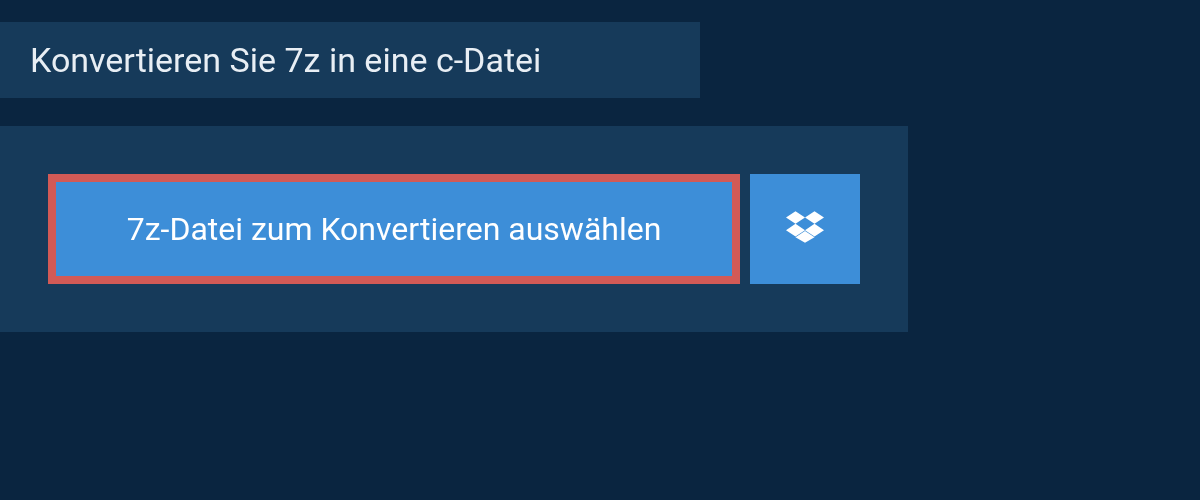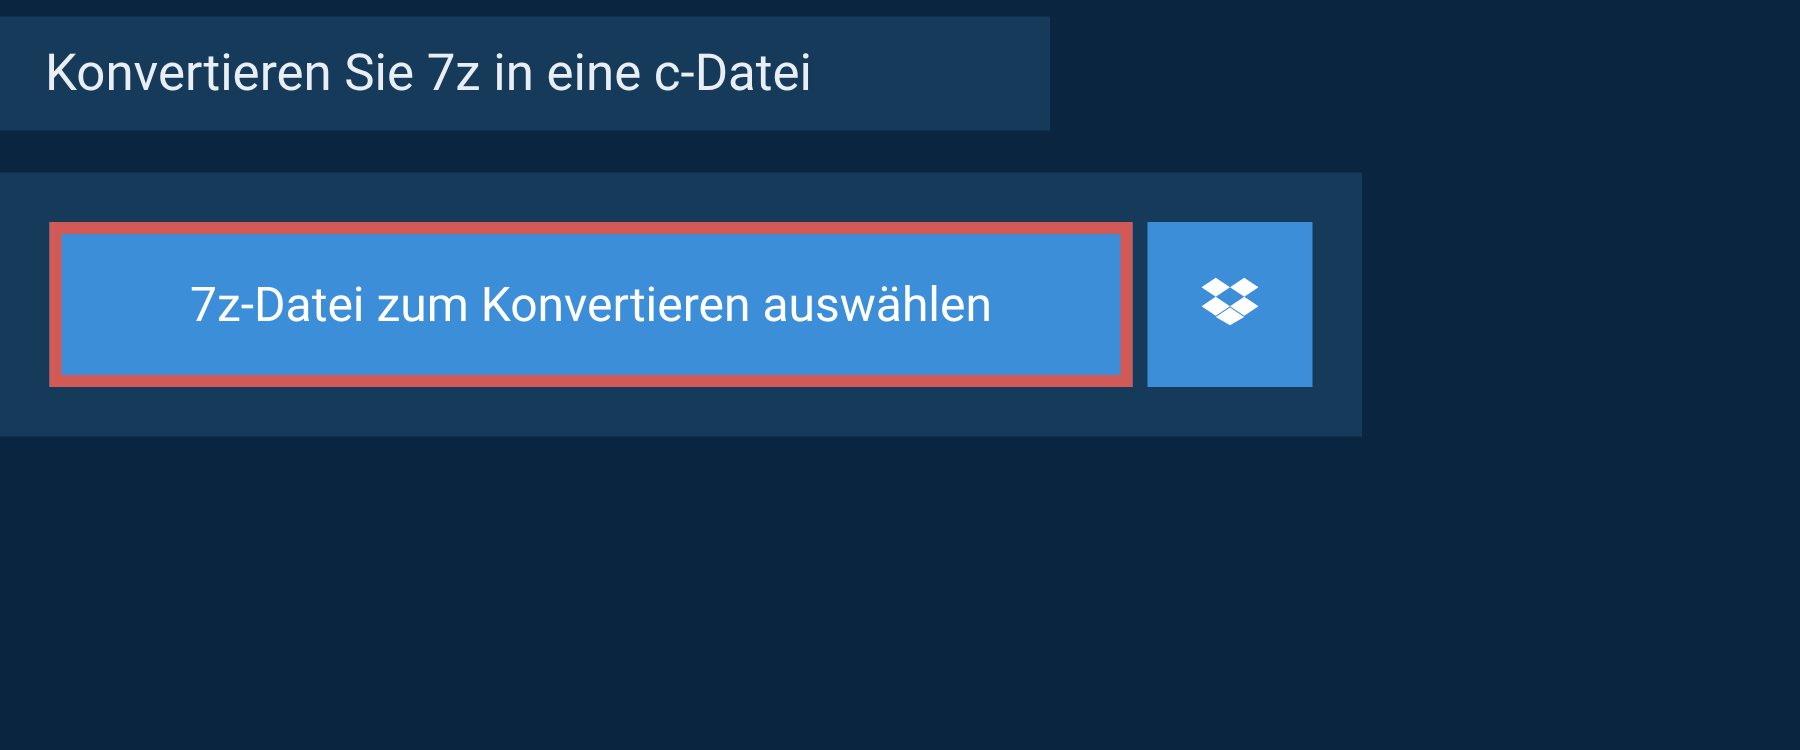--- a/index.html
+++ b/index.html
@@ -11,31 +11,31 @@
       width: 1200px;
       height: 500px;
       background: #0a2540;
       font-family: -apple-system, BlinkMacSystemFont, "Segoe UI", Roboto, Helvetica, Arial, sans-serif;
       overflow: hidden;
     }
     .header-bar {
       background: #163a5a;
       padding: 18px 30px;
       width: 700px;
-      margin-top: 11px;
+      margin-top: 22px;
     }
     .header-title {
       color: #e8eef4;
       font-size: 34px;
       font-weight: 400;
     }
     .panel {
       background: #163a5a;
       margin-top: 28px;
-      padding: 33px;
+      padding: 48px;
       width: 908px;
       display: flex;
       gap: 10px;
       align-items: stretch;
     }
     .select-file-button {
       flex: 1;
       background: #3d8ed8;
       border: 8px solid #d25a56;
       padding: 28px 20px;

